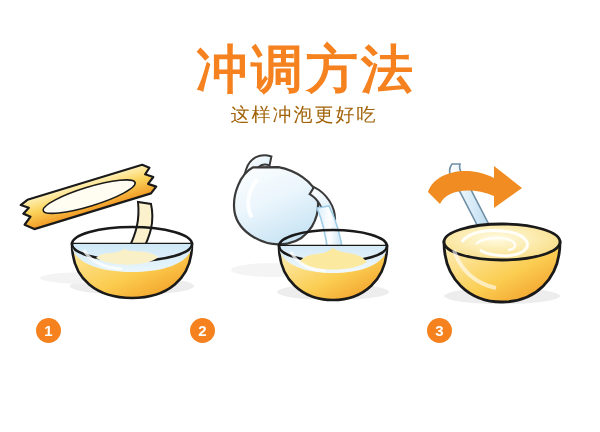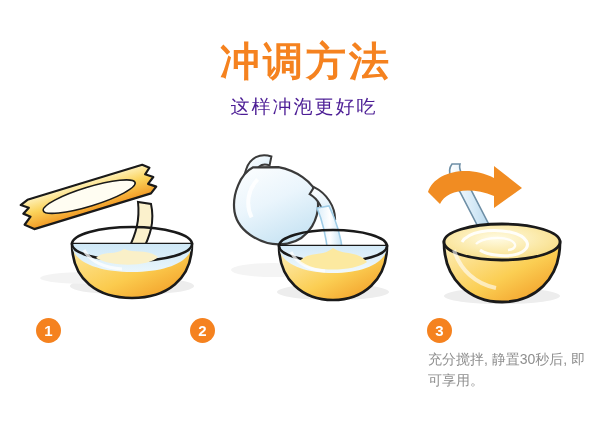--- a/index.html
+++ b/index.html
@@ -23,32 +23,32 @@
 
   
   .header {
     position: absolute;
     top: 38px;
     left: 0;
     width: 600px;
     text-align: center;
   }
   .title {
-    font-size: 40px;
+    font-size: 52px;
     font-weight: bold;
     color: #F5821F;
     letter-spacing: 3px;
     line-height: 46px;
-    margin: 0;
+    margin: 8px;
     font-family: "Liberation Sans", "DejaVu Sans", sans-serif;
     padding-left: 12px;
   }
   .subtitle {
     font-size: 19px;
-    color: #4c1d95;
+    color: #a16207;
     letter-spacing: 2px;
     line-height: 26px;
     margin: 10px 0 0 8px;
     font-weight: normal;
   }
 
   
   .illus-row {
     position: absolute;
     top: 150px;
@@ -247,17 +247,16 @@
     <div class="step step-1">
       <div class="badge">1</div>
     </div>
 
     <div class="step step-2">
       <div class="badge">2</div>
     </div>
 
     <div class="step step-3">
       <div class="badge">3</div>
-      <div class="step-desc">充分搅拌, 静置30秒后, 即可享用。</div>
     </div>
   </div>
 
 </div>
 
 </body></html>

